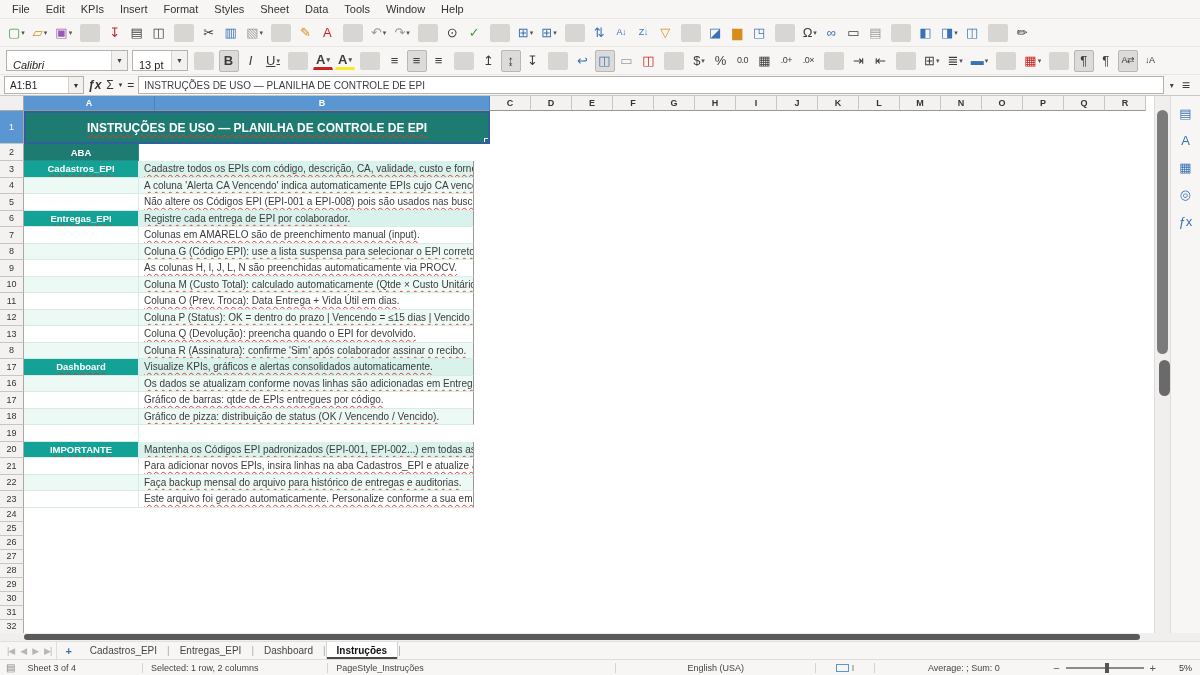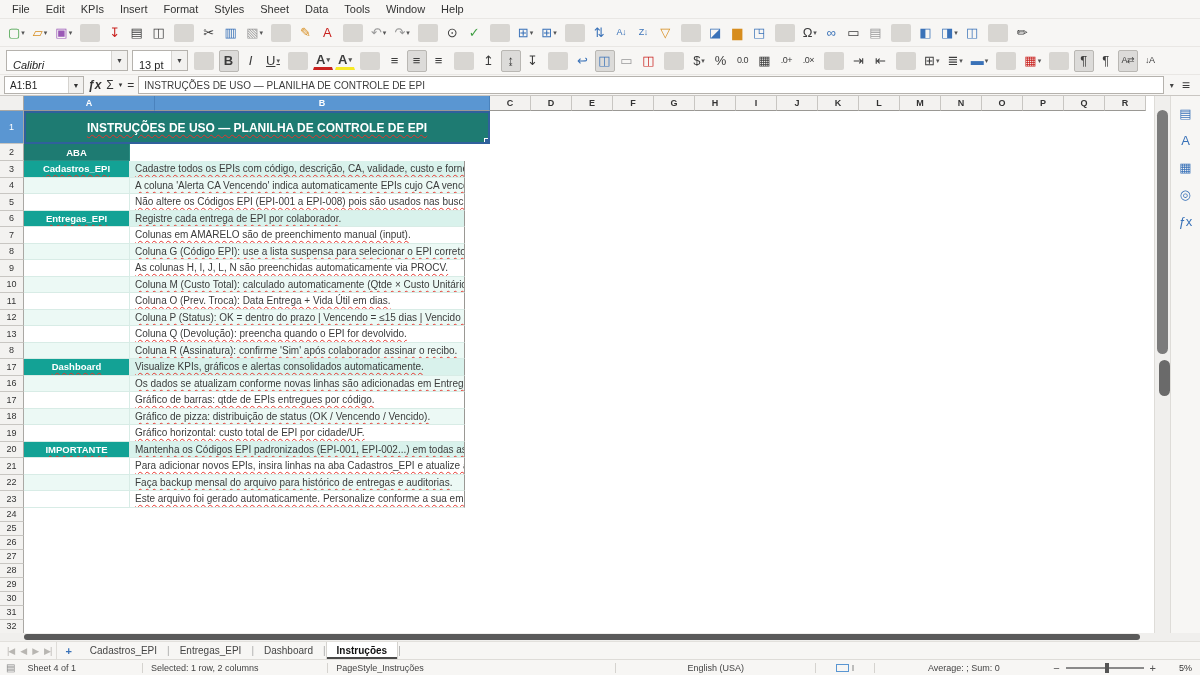--- a/index.html
+++ b/index.html
@@ -44,21 +44,21 @@
   .main { display:flex; height:537px; }
   .grid { width:1154px; position:relative; background:#fff; overflow:hidden; }
   .colheads { display:flex; height:15px; }
   .corner { width:24px; flex:none; background:#f1f0ee; border-right:1px solid #aaa8a4; border-bottom:1px solid #aaa8a4; }
   .colhead { flex:none; background:#f3f2f0; border-right:1px solid #c8c6c2; border-bottom:1px solid #9a9894; font-size:9px; color:#333; display:flex; align-items:center; justify-content:center; font-weight:bold; }
   .colhead.sel { background:#5a96d2; color:#fff; border-right-color:#4a82bd; }
   .grid-row { display:flex; }
   .row-h { width:24px; flex:none; background:#f3f2f0; border-right:1px solid #aaa8a4; border-bottom:1px solid #c8c6c2; font-size:9px; color:#333; display:flex; align-items:center; justify-content:center; }
   .row-h.sel { background:#5a96d2; color:#fff; }
   .cell { flex:none; display:flex; align-items:center; font-size:10px; border-right:1px solid #d8ece6; border-bottom:1px solid #d8ece6; overflow:hidden; white-space:nowrap; }
-  .cell.a { width:106px; justify-content:center; font-size:9.5px; }
+  .cell.a { width:115px; justify-content:center; font-size:9.5px; }
   .cell.b { width:335px; padding-left:5px; border-right:1px solid #9a9894; color:#3b3b3b; }
   .mint { background:#d9f2ec; } .tint { background:#ecf9f5; } .plain { background:#ffffff; }
   .sec { background:#13a295; color:#fff; font-weight:bold; }
   .sq { text-decoration-line:underline; text-decoration-style:wavy; text-decoration-color:#e5342c; text-decoration-thickness:1px; text-underline-offset:2px; }
   .title-row { height:33px; }
   .title-row .row-h { height:33px; }
   .cell.merged { width:466px; background:#1e7b72; color:#fff; font-weight:bold; font-size:12px; justify-content:center; position:relative; border:2px solid #30609c; border-bottom-width:2px; }
   .sel-handle { position:absolute; right:-1px; bottom:-1px; width:5px; height:5px; background:#30609c; border:1px solid #fff; }
   .header-row { height:17px; }
   .cell.head { background:#1e7b72; color:#fff; font-weight:bold; font-size:9.5px; justify-content:center; border-right:1px solid #2c8c82; border-bottom:1px solid #2c8c82; }
@@ -757,23 +757,20 @@
             <div class="row-h">18</div>
             <div class="cell a sq tint"></div>
             <div class="cell b tint">
               <span class="sq">Gráfico de pizza: distribuição de status (OK / Vencendo / Vencido).</span>
             </div>
           </div>
 
           <div class="grid-row body">
             <div class="row-h">19</div>
             <div class="cell a sq plain"></div>
-            <div class="cell b plain">
-              <span class="sq">Gráfico horizontal: custo total de EPI por cidade/UF.</span>
-            </div>
           </div>
 
           <div class="grid-row body">
             <div class="row-h">20</div>
             <div class="cell a sq sec">IMPORTANTE</div>
             <div class="cell b mint">
               <span class="sq">Mantenha os Códigos EPI padronizados (EPI-001, EPI-002...) em todas as abas.</span>
             </div>
           </div>
 
@@ -897,21 +894,21 @@
 
         <div style="display:flex;align-items:center;height:100%">
           <div class="tab active">Instruções</div>
           <span class="tab-sep">|</span>
         </div>
       </div>
   </div>
 
   <div class="statusbar">
     <span class="sb-icon">▤</span>
-    <div class="sb-seg" style="width:130px">Sheet 4 of 1</div>
+    <div class="sb-seg" style="width:130px">Sheet 3 of 4</div>
     <div class="sb-sep"></div>
     <div class="sb-seg" style="width:196px">Selected: 1 row, 2 columns</div>
     <div class="sb-sep"></div>
     <div class="sb-seg" style="width:306px">PageStyle_Instruções</div>
     <div class="sb-sep"></div>
     <div class="sb-seg" style="width:212px;justify-content:center">English (USA)</div>
     <div class="sb-sep"></div>
     <div class="sb-seg" style="width:60px;justify-content:center">
       <span class="insert-rect"></span>
         <span style="color:#777">I</span>

